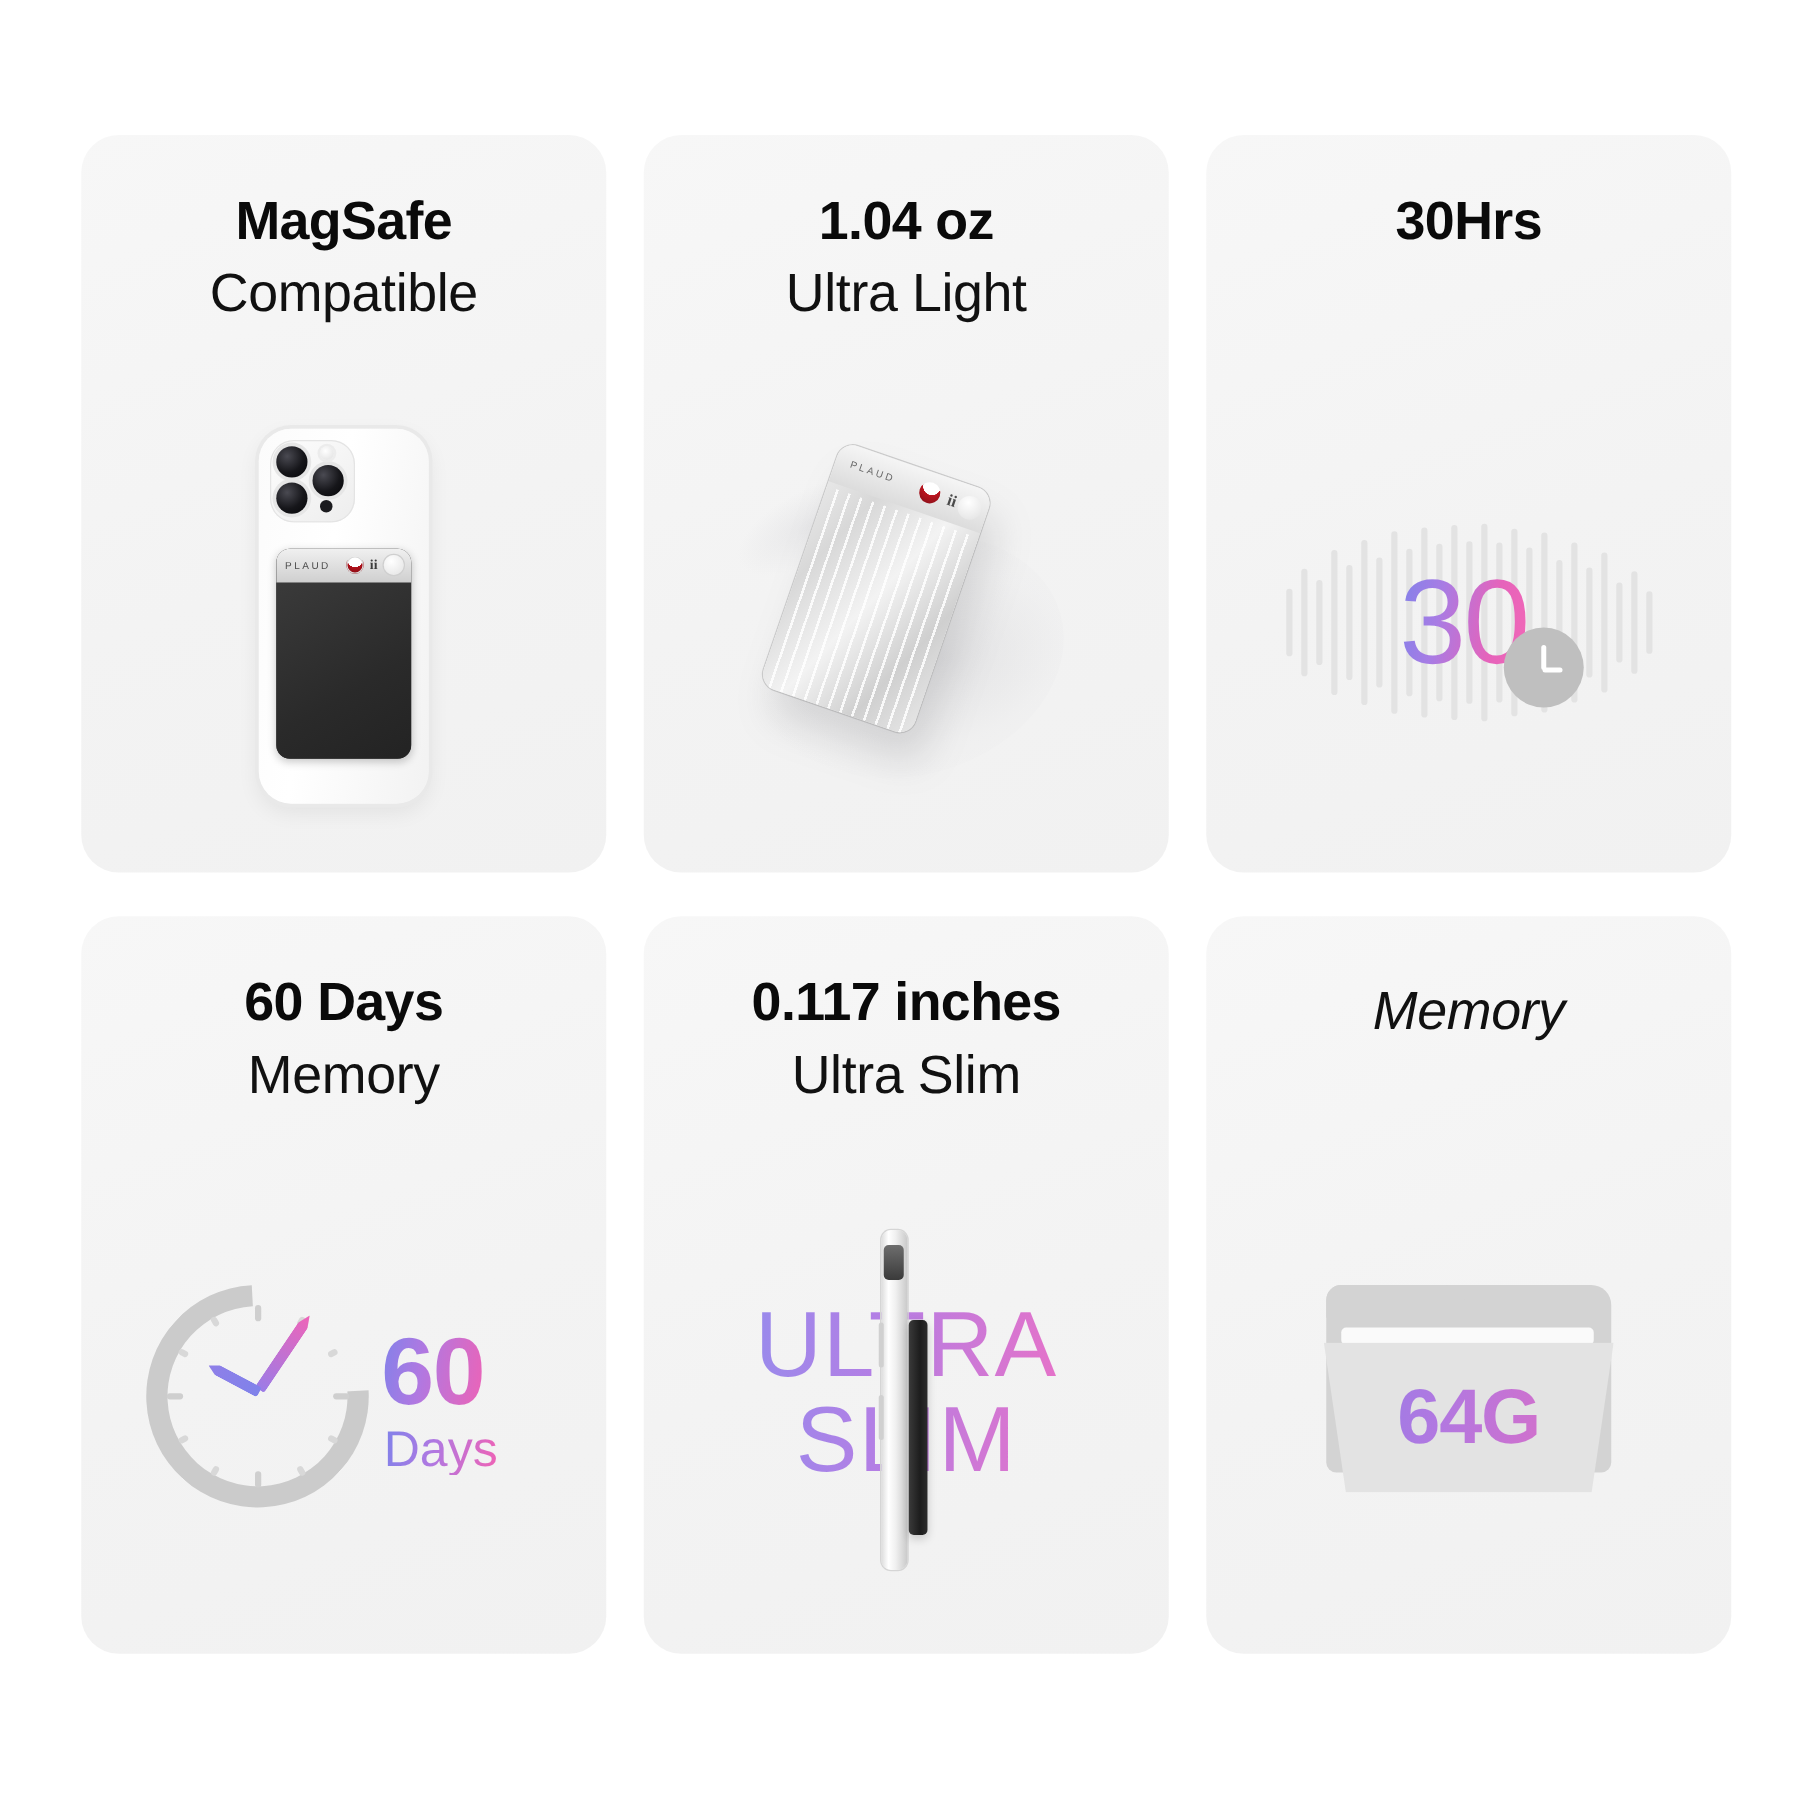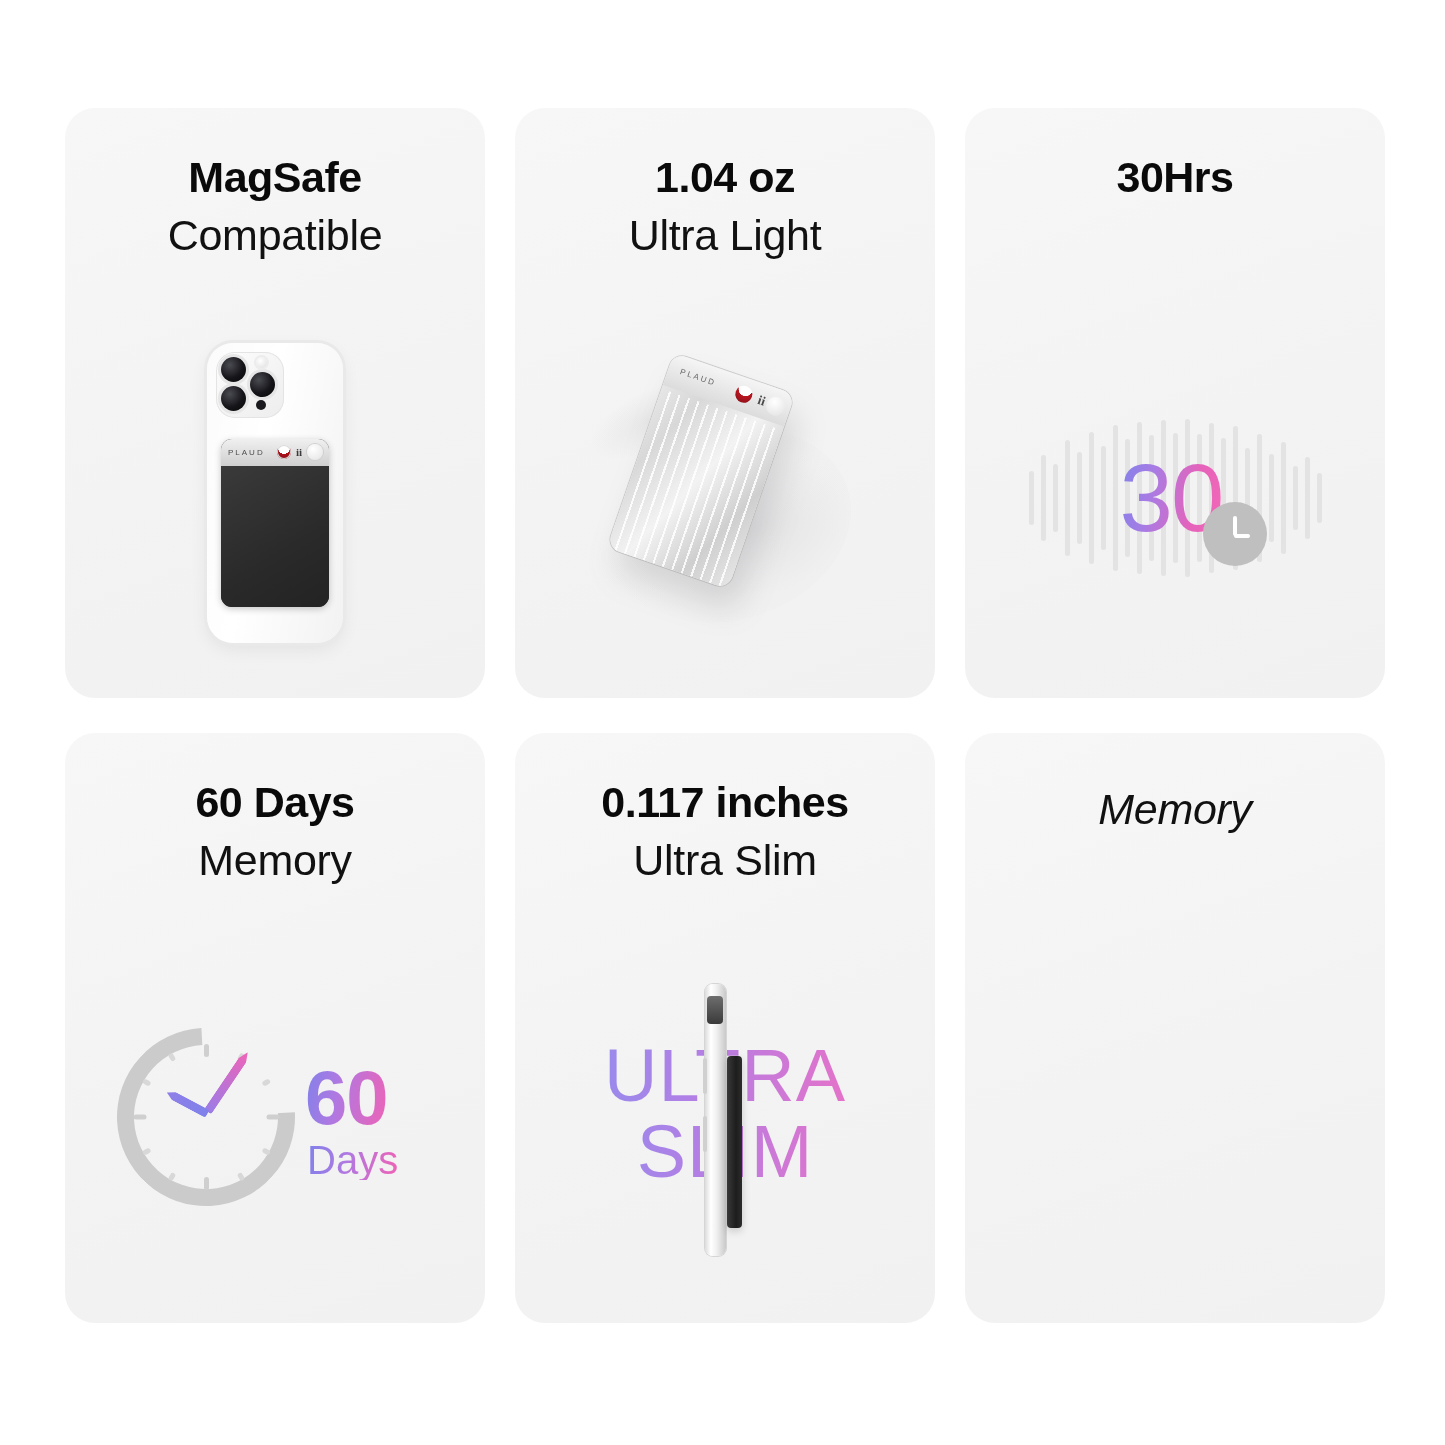--- a/index.html
+++ b/index.html
@@ -527,15 +527,24 @@
         </div>
         <div class="side-device"></div>
       </div>
     </div>
   </div>
 
   <div class="feature-card">
     <div class="card-text">
       <div class="subline italic">Memory</div>
     </div>
+    <div class="card-art">
+      <div class="folder-stage">
+        <div class="folder-back"></div>
+        <div class="folder-tab"></div>
+        <div class="folder-inner"></div>
+        <div class="folder-front"></div>
+        <div class="num64g">64G</div>
+      </div>
+    </div>
   </div>
 
 </div>
 
 </body></html>

